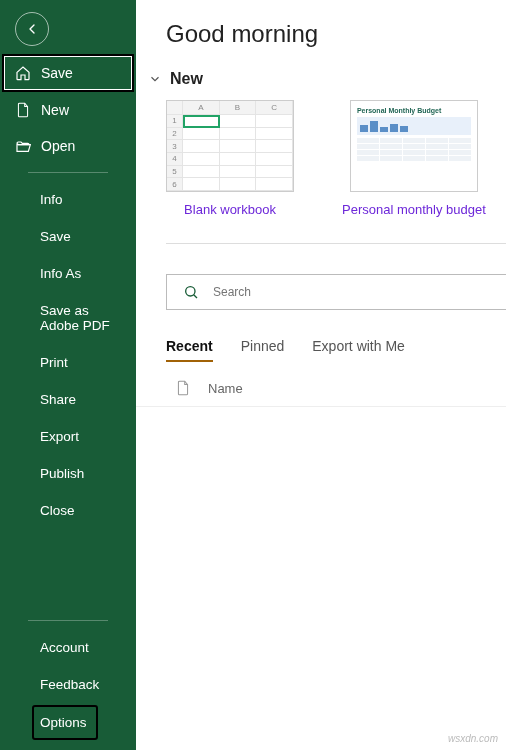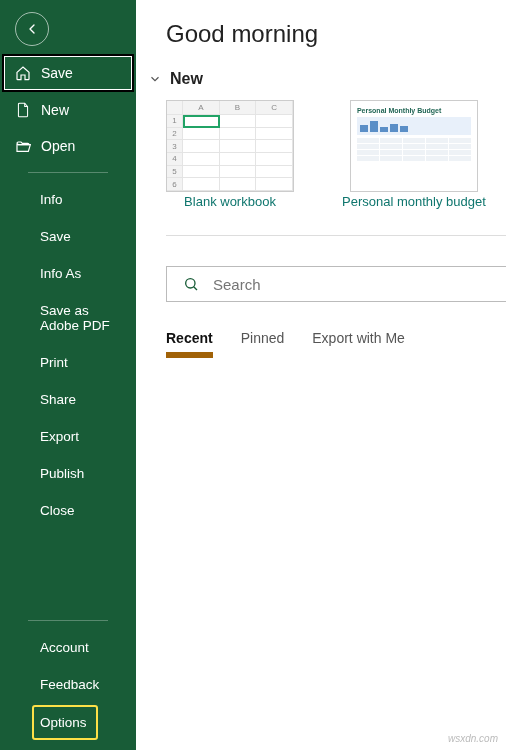--- a/index.html
+++ b/index.html
@@ -6,47 +6,47 @@
     body { font-family: "Segoe UI", Arial, sans-serif; font-size: 14px; width: 506px; height: 750px; display: flex; overflow: hidden; background: #fff; }
     .sidebar { width: 136px; background: #185c37; color: #fff; display: flex; flex-direction: column; }
     .back-btn { width: 34px; height: 34px; border: 1px solid rgba(255,255,255,0.6); border-radius: 50%; margin: 12px 0 8px 15px; display: flex; align-items: center; justify-content: center; cursor: pointer; }
     .back-btn svg { stroke: #fff; }
     .nav-item { display: flex; align-items: center; gap: 10px; padding: 10px 15px; cursor: pointer; font-size: 14px; }
     .nav-item.selected { border: 1px solid #fff; outline: 2px solid #000; margin: 2px 4px; padding: 8px 10px; }
     .nav-icon { width: 16px; height: 16px; display: inline-flex; align-items: center; justify-content: center; }
     .sub-item { padding: 11px 15px 11px 40px; cursor: pointer; font-size: 13.5px; }
     .divider { border: none; border-top: 1px solid rgba(255,255,255,0.28); margin: 8px 28px; }
     .spacer { flex: 1; }
-    .ann { border: 2px solid #fde047; border-radius: 3px; margin: 2px 38px 10px 32px; padding: 8px 6px; cursor: pointer; font-size: 13.5px; }
+    .ann { border: 2px solid #000000; border-radius: 3px; margin: 2px 38px 10px 32px; padding: 8px 6px; cursor: pointer; font-size: 13.5px; }
     .main { flex: 1; padding: 0 0 0 0; overflow: hidden; position: relative; }
     .heading { font-size: 24px; font-weight: 400; padding: 20px 0 14px 30px; color: #222; }
     .section { padding: 0 0 0 0; }
     .sec-header { display: flex; align-items: center; gap: 8px; padding: 8px 0 12px 12px; cursor: pointer; }
     .sec-title { font-size: 16px; font-weight: 600; color: #222; }
     .sec-header svg { stroke: #555; }
     .templates { display: flex; gap: 48px; padding: 0 0 0 30px; }
     .tpl { display: flex; flex-direction: column; align-items: center; cursor: pointer; }
     .tpl-thumb { width: 128px; height: 92px; border: 1px solid #ccc; background: #fff; position: relative; overflow: hidden; }
-    .tpl-label { margin-top: 2px; font-size: 13px; color: #0f766e; text-align: center; }
+    .tpl-label { margin-top: 10px; font-size: 13px; color: #6d28d9; text-align: center; }
     .sheet-grid { display: grid; grid-template-columns: 16px repeat(3, 1fr); grid-template-rows: 14px repeat(6, 1fr); width: 100%; height: 100%; font-size: 9px; color: #888; }
     .sheet-grid div { border-right: 1px solid #e4e4e4; border-bottom: 1px solid #e4e4e4; display: flex; align-items: center; justify-content: center; }
     .sheet-grid .rh { background: #f3f3f3; font-size: 8px; }
     .sheet-grid .sel { border: 2px solid #21a366; }
     .budget-thumb { padding: 6px 6px; font-size: 5px; color: #4a6; display: flex; flex-direction: column; gap: 3px; }
     .budget-title { font-size: 7px; color: #265; font-weight: 600; }
     .budget-bars { display: flex; gap: 2px; align-items: flex-end; height: 18px; background: #e8f0fa; padding: 3px; }
     .budget-bars span { width: 8px; background: #5b8fc7; }
     .budget-tbl { display: grid; grid-template-columns: repeat(5, 1fr); gap: 1px; }
     .budget-tbl span { background: #eef2f6; height: 5px; }
     .section-divider { border: none; border-top: 1px solid #ddd; margin: 26px 0 0 30px; }
     .searchbar { margin: 30px 0 0 30px; height: 36px; border: 1px solid #bbb; display: flex; align-items: center; padding: 0 16px; gap: 14px; border-right: none; }
-    .searchbar input { border: none; outline: none; font-size: 15px; flex: 1; background: transparent; }
+    .searchbar input { border: none; outline: none; font-size: 12px; flex: 1; background: transparent; }
     .tabs { display: flex; gap: 28px; padding: 28px 0 0 30px; font-size: 14px; }
     .tab { padding: 0 0 6px 0; cursor: pointer; color: #555; }
-    .tab.active { color: #111; font-weight: 600; border-bottom: 6px solid #a16207; }
+    .tab.active { color: #111; font-weight: 600; border-bottom: 2px solid #a16207; }
     .list-header { display: flex; align-items: center; gap: 18px; padding: 18px 0 10px 40px; color: #666; font-size: 13px; border-bottom: 1px solid #eee; margin-right: 0; }
     .watermark { position: absolute; bottom: 6px; right: 8px; font-size: 10px; color: #bbb; font-style: italic; }
   </style>
 </head>
 <body>
 
 <div class="sidebar">
   <div class="back-btn">
     <svg width="16" height="16" viewBox="0 0 24 24" fill="none" stroke-width="2" stroke-linecap="round" stroke-linejoin="round">
         <polyline points="15 18 9 12 15 6"></polyline>
@@ -196,16 +196,23 @@
         </svg>
       <input type="text" placeholder="Search" style="">
     </div>
 
     <div class="tabs">
       <div class="tab active">Recent</div>
       <div class="tab">Pinned</div>
       <div class="tab">Export with Me</div>
     </div>
 
+    <div class="list-header">
+      <svg width="14" height="16" viewBox="0 0 24 28" fill="none" stroke="#999" stroke-width="1.8">
+          <path d="M6 2h9l5 6v16a2 2 0 0 1-2 2H6a2 2 0 0 1-2-2V4a2 2 0 0 1 2-2z"></path>
+          <path d="M15 2v6h5"></path>
+        </svg>
+      <span>Name</span>
+    </div>
   </div>
 
   <div class="watermark">wsxdn.com</div>
 </div>
 
 </body></html>

